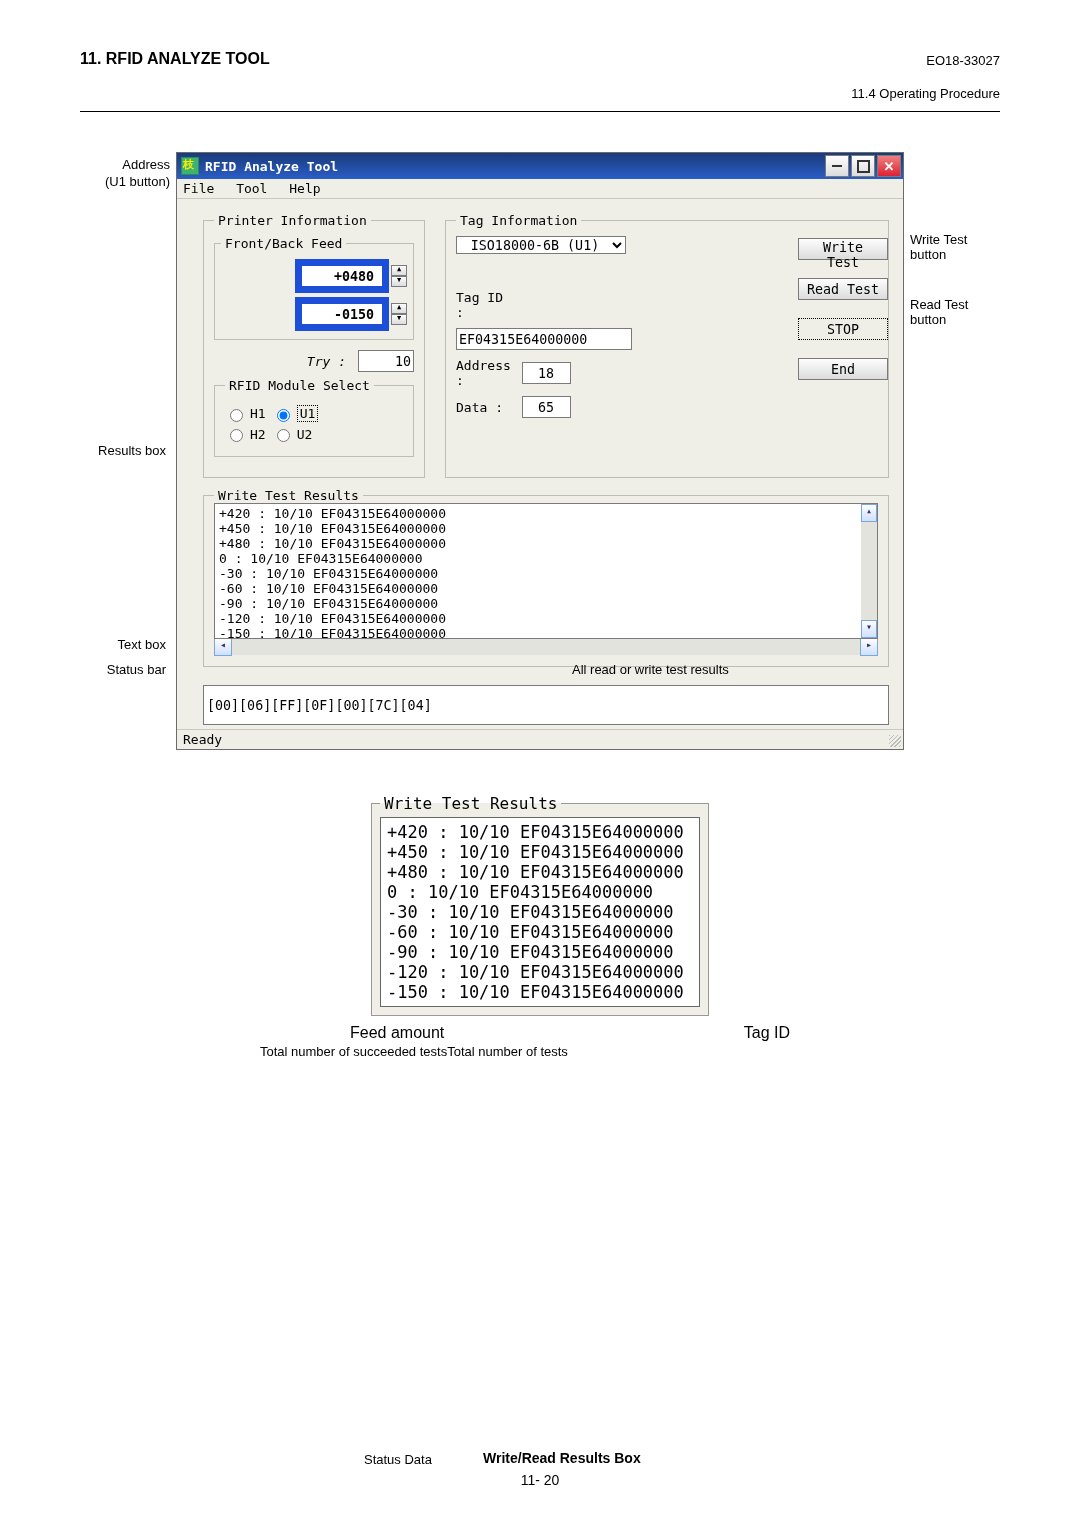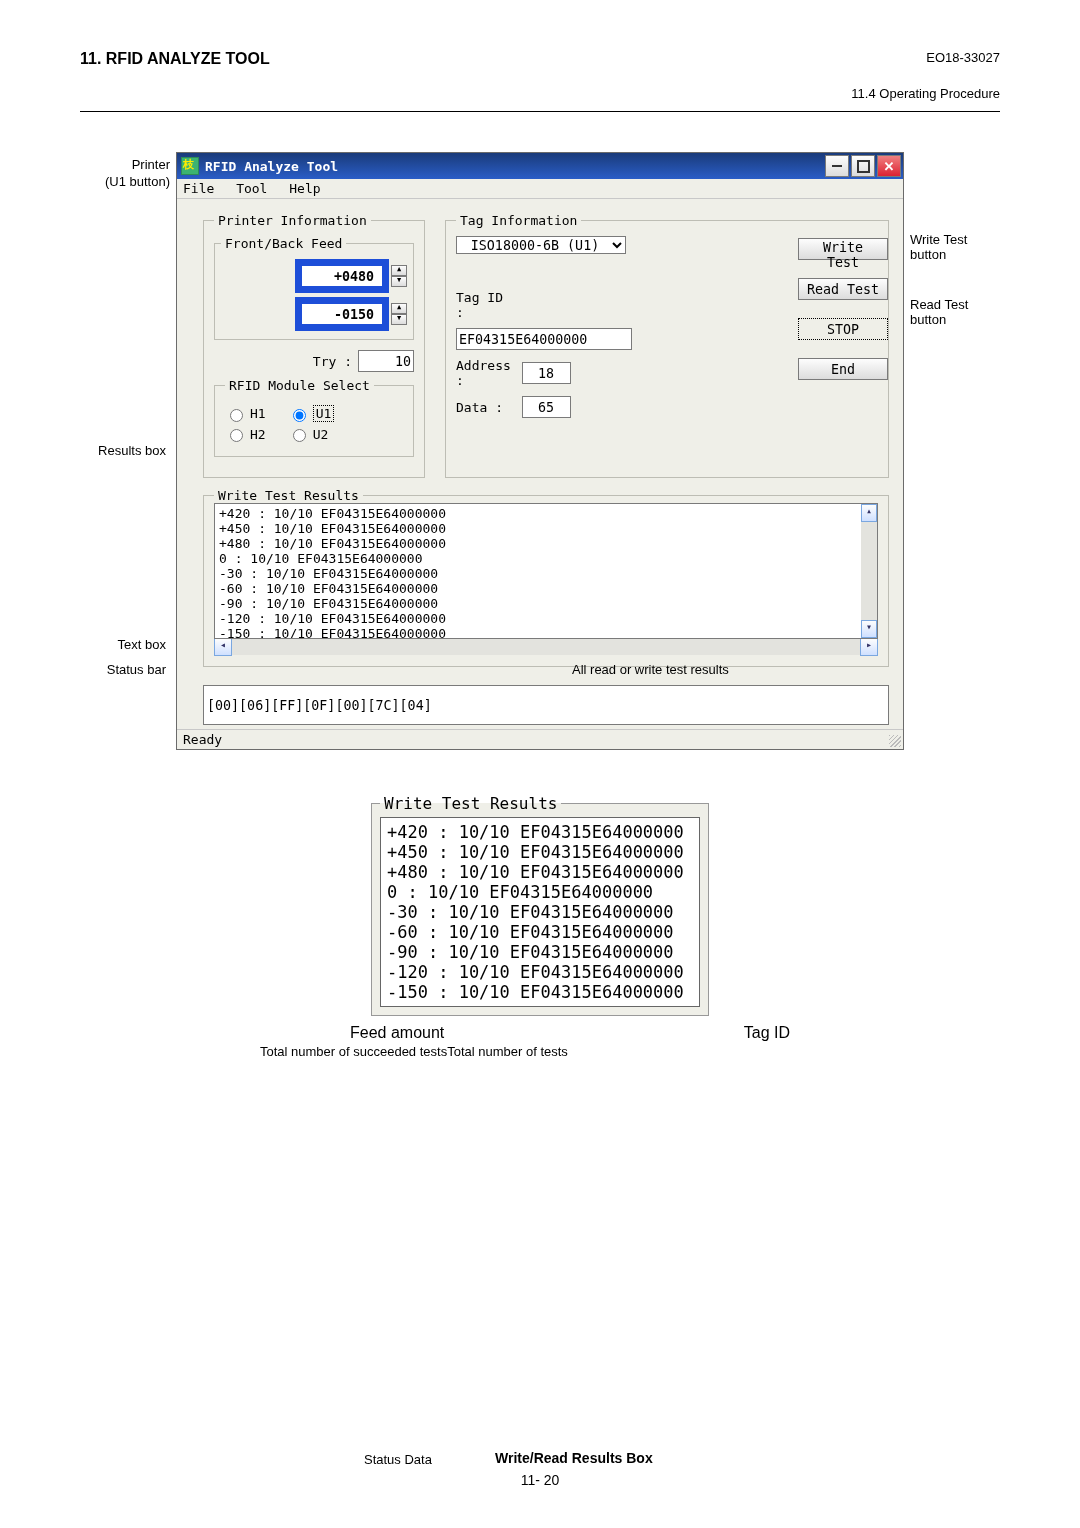--- a/index.html
+++ b/index.html
@@ -13,21 +13,21 @@
   .page {
     width: 1080px;
     height: 1528px;
     position: relative;
     box-sizing: border-box;
     padding: 50px 80px 40px 80px;
   }
   .header-row {
     display: flex;
     justify-content: space-between;
-    align-items: flex-start;
+    align-items: flex-end;
   }
   .header-title {
     font-weight: bold;
     font-size: 16px;
   }
   .header-code {
     font-size: 13px;
   }
   .subsection {
     text-align: right;
@@ -126,22 +126,22 @@
   .spinbtns {
     display: flex; flex-direction: column; margin-left: 2px;
   }
   .spinbtns span {
     width: 14px; height: 9px;
     background: linear-gradient(#fdfdfd, #dcdcdc);
     border: 1px solid #7a7a7a;
     font-size: 7px; line-height: 7px; text-align: center;
   }
   .tryrow { display:flex; align-items:center; justify-content:flex-end; margin-top:6px;}
-  .tryrow label{ margin-right:6px;}
-  .radio-row { display: flex; gap: 22px; margin: 4px 0; }
+  .tryrow label{ margin-right:12px;font-style:italic;}
+  .radio-row { display: flex; gap: 6px; margin: 4px 0; }
   .radio-row label { display: inline-flex; align-items: center; gap: 4px; }
   .taginfo select, .taginfo input[type=text] {
     font-family: monospace; border: 1px solid #7a7a7a; background:#fff;
     height: 18px;
   }
   .taginfo .sel { width: 170px; text-align: center; }
   .taginfo .ro  { width: 170px; background: #efefe8; border:1px solid #7a7a7a;}
   .kv { display:flex; align-items:center; gap:6px; margin:8px 0;}
   .kv label{ width:60px;}
   .kv input.small{ width:30px; text-align:left; padding-left:15px;}
@@ -209,39 +209,39 @@
   }
   .below-notes2 {
     width: 640px; margin: 2px auto 0 auto;
     font-size:13px; font-family: Arial;
     display:flex; 
   }
   .pagenum { position:absolute; bottom:40px; width:100%; left:0; text-align:center; font-size:14px;}
   .note { font-size:13px; font-family: Arial;}
   .annot-allread { position:absolute; left:492px; top:510px; font-size:13px; font-family: Liberation Sans, sans-serif; text-align: center;}
   .annot-status-data { position:absolute; left:284px; top:702px; font-size:13px;}
-  .annot-wr-title { position:absolute; left:415px; top:700px; font-weight:bold; font-size:14px;}
+  .annot-wr-title { position:absolute; left:403px; top:700px; font-weight:bold; font-size:14px;}
   .lbl-left { text-align:right; padding-right:4px;}
 </style>
 </head>
 <body>
 
 <div class="page">
 
   <div class="header-row">
     <div class="header-title">11. RFID ANALYZE TOOL</div>
     <div class="header-code">EO18-33027</div>
   </div>
   <div class="subsection">11.4 Operating Procedure</div>
   <hr class="rule">
 
   <div class="content" style="position:relative;">
 
     <div class="left-labels">
-      <div>Printer</div>
+      <div>Address</div>
       <div>(U1 button)</div>
       <div style="height:250px"></div>
       <div class="lbl-left">Results box</div>
       <div style="height:175px"></div>
       <div class="lbl-left">Text box</div>
       <div style="height:6px"></div>
       <div class="lbl-left">Status bar</div>
     </div>
 
     <div class="app">

